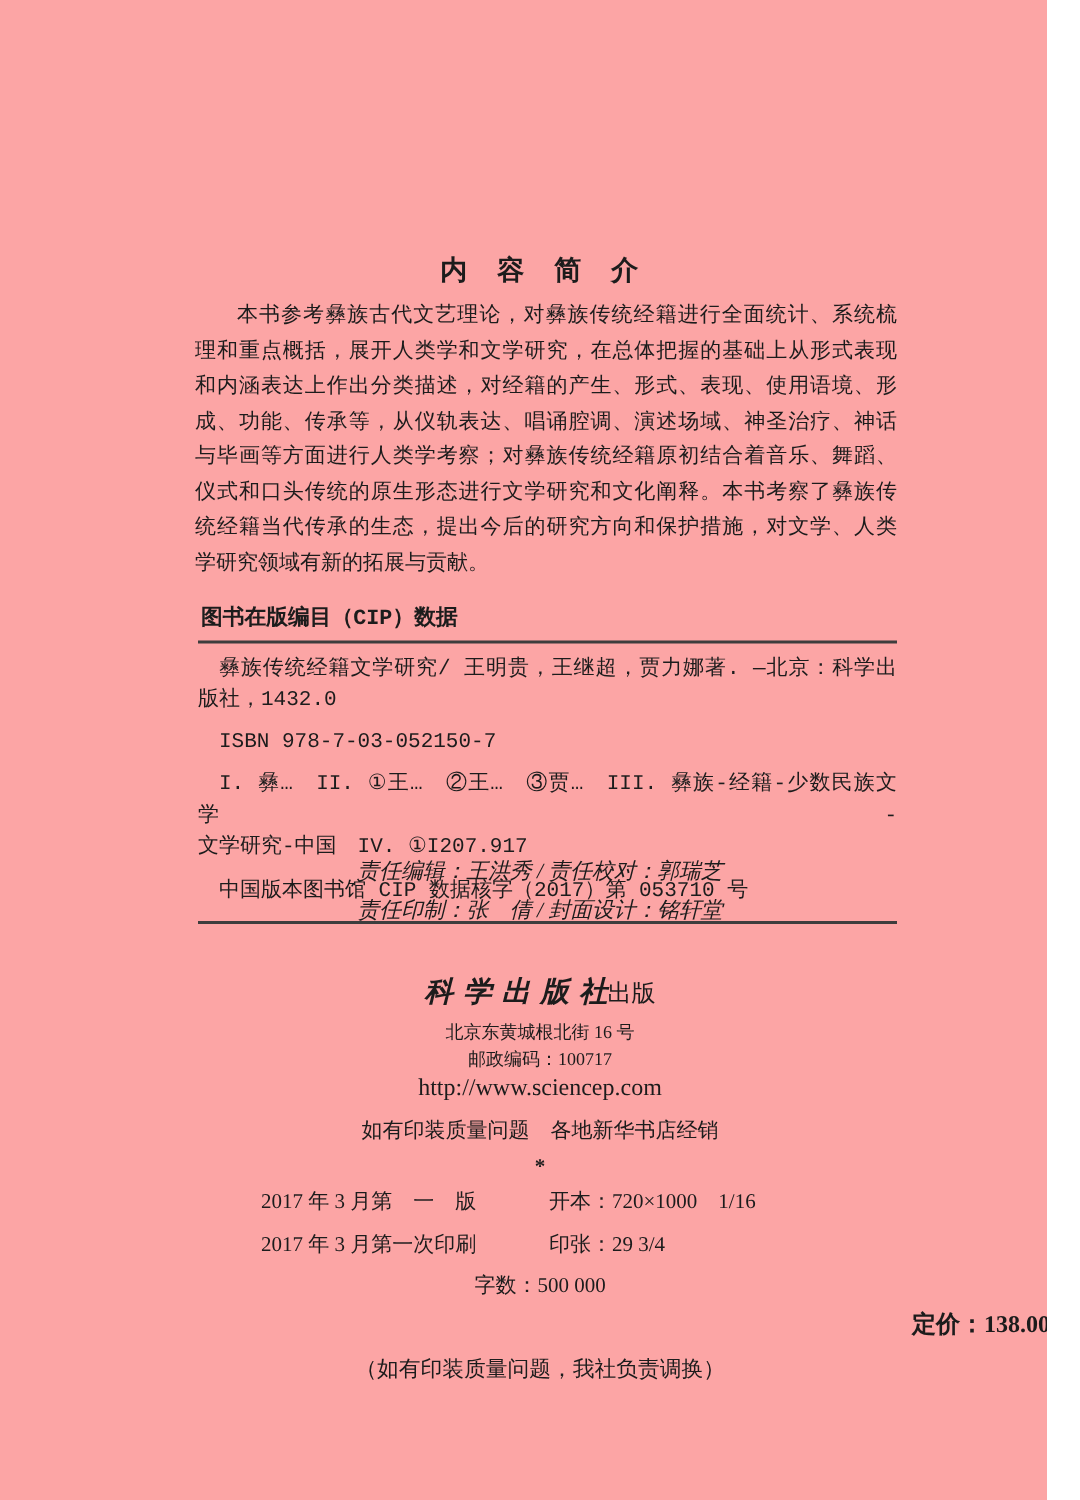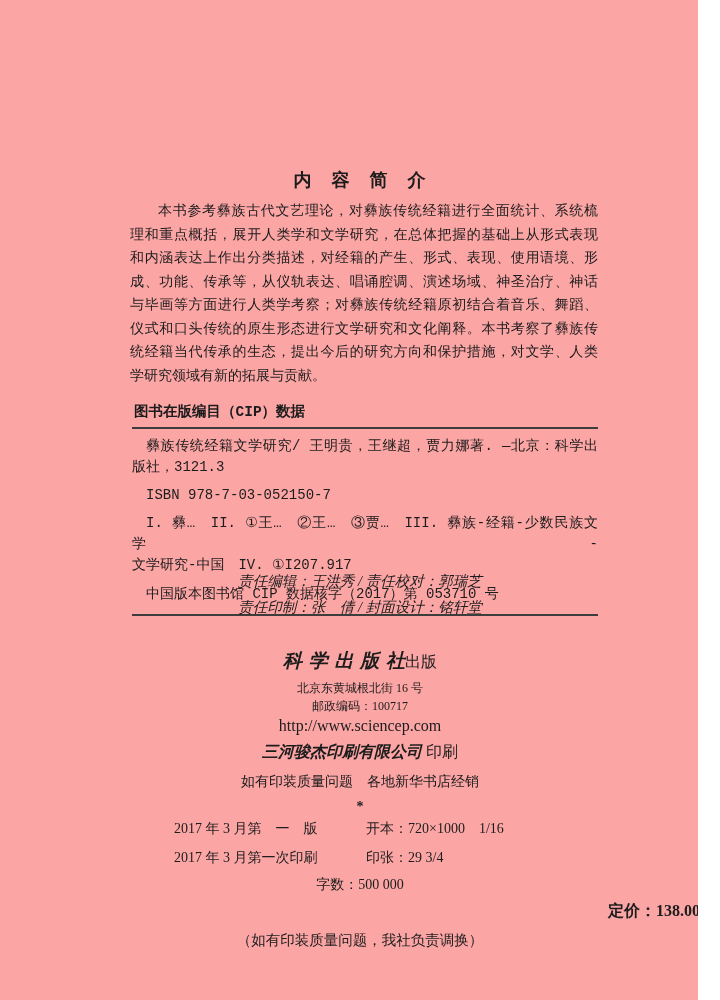--- a/index.html
+++ b/index.html
@@ -143,21 +143,21 @@
       <div>统经籍当代传承的生态，提出今后的研究方向和保护措施，对文学、人类</div>
       <div>学研究领域有新的拓展与贡献。</div>
     </div>
 
   <div class="cip">
     <div class="cip-heading">图书在版编目（CIP）数据</div>
     <div class="rule"></div>
     <div class="cip-body">
       <div class="jlines indent1">
           <div>彝族传统经籍文学研究/ 王明贵，王继超，贾力娜著. —北京：科学出</div>
-          <div>版社，3121.3</div>
+          <div>版社，1432.0</div>
         </div>
       <div class="cip-isbn">ISBN 978-7-03-052150-7</div>
       <div class="cip-class jlines indent1">
           <div>I. 彝…　II. ①王…　②王…　③贾…　III. 彝族-经籍-少数民族文学-</div>
           <div>文学研究-中国　IV. ①I207.917</div>
         </div>
       <div class="cip-record">中国版本图书馆 CIP 数据核字（2017）第 053710 号</div>
     </div>
     <div class="rule"></div>
   </div>
@@ -167,24 +167,20 @@
     <div>责任印制：张　倩 / 封面设计：铭轩堂</div>
   </div>
 
   <div class="colophon">
     <div class="pub-line">
       <span class="brush">科 学 出 版 社</span><span>出版</span>
     </div>
     <div class="address">北京东黄城根北街 16 号</div>
     <div class="postcode">邮政编码：100717</div>
     <div class="website">http://www.sciencep.com</div>
-    <div class="printer-line">
-      <span class="brush">三河骏杰印刷有限公司</span>
-      <span>印刷</span>
-    </div>
     <div class="distribution">如有印装质量问题　各地新华书店经销</div>
     <div class="star">*</div>
     <div class="spec-row">
       <span class="col-l">2017 年 3 月第　一　版</span>
       <span class="col-r">开本：720×1000　1/16</span>
     </div>
     <div class="spec-row second">
       <span class="col-l">2017 年 3 月第一次印刷</span>
       <span class="col-r">印张：29 3/4</span>
     </div>

